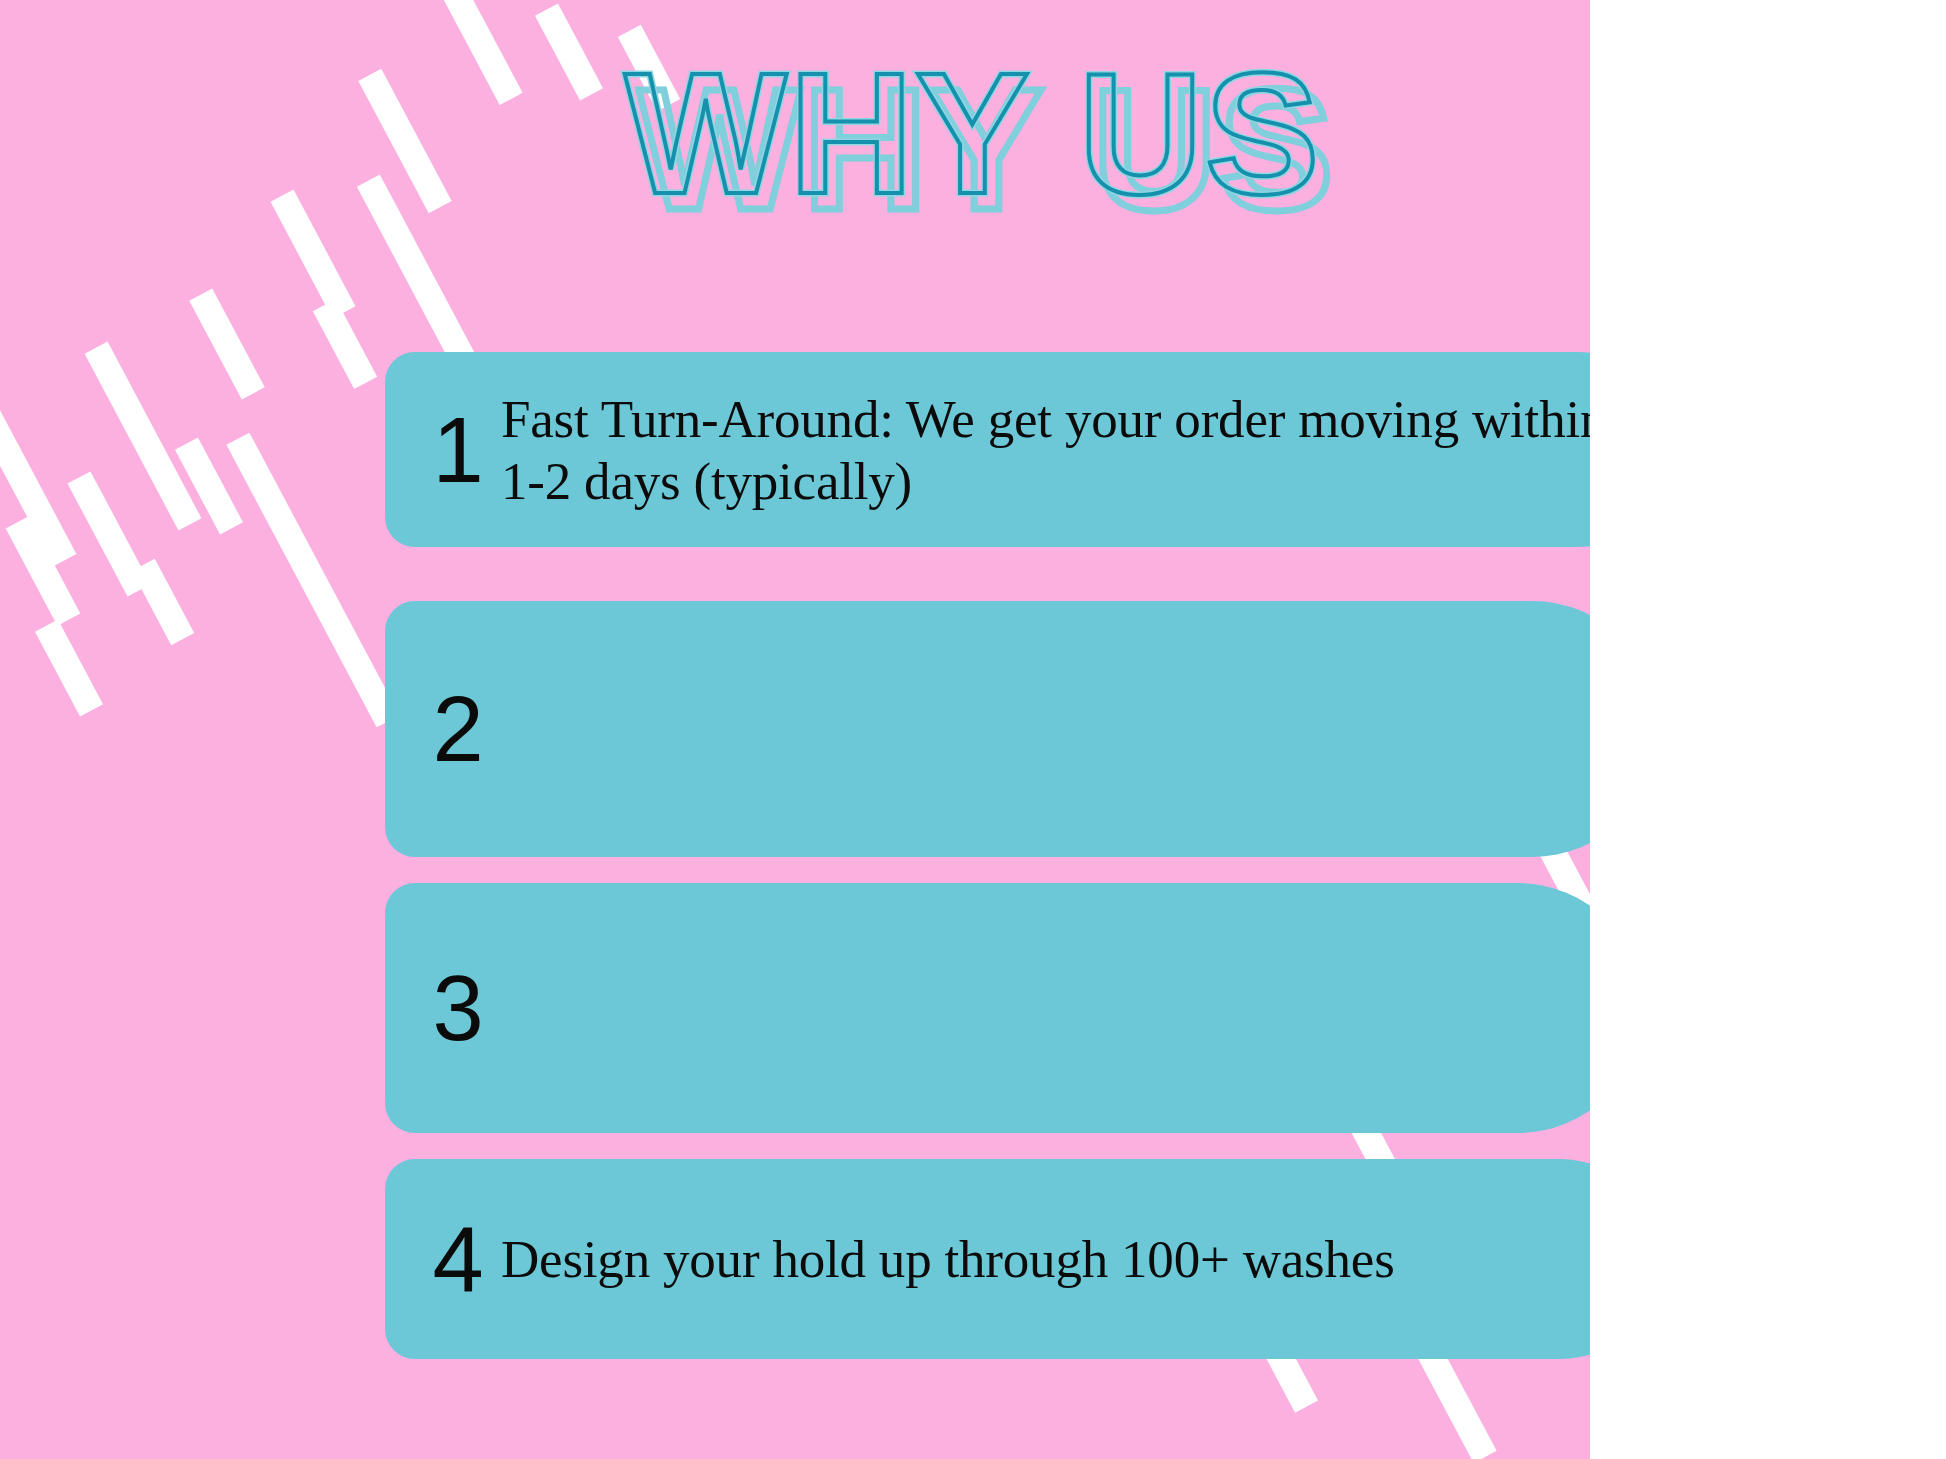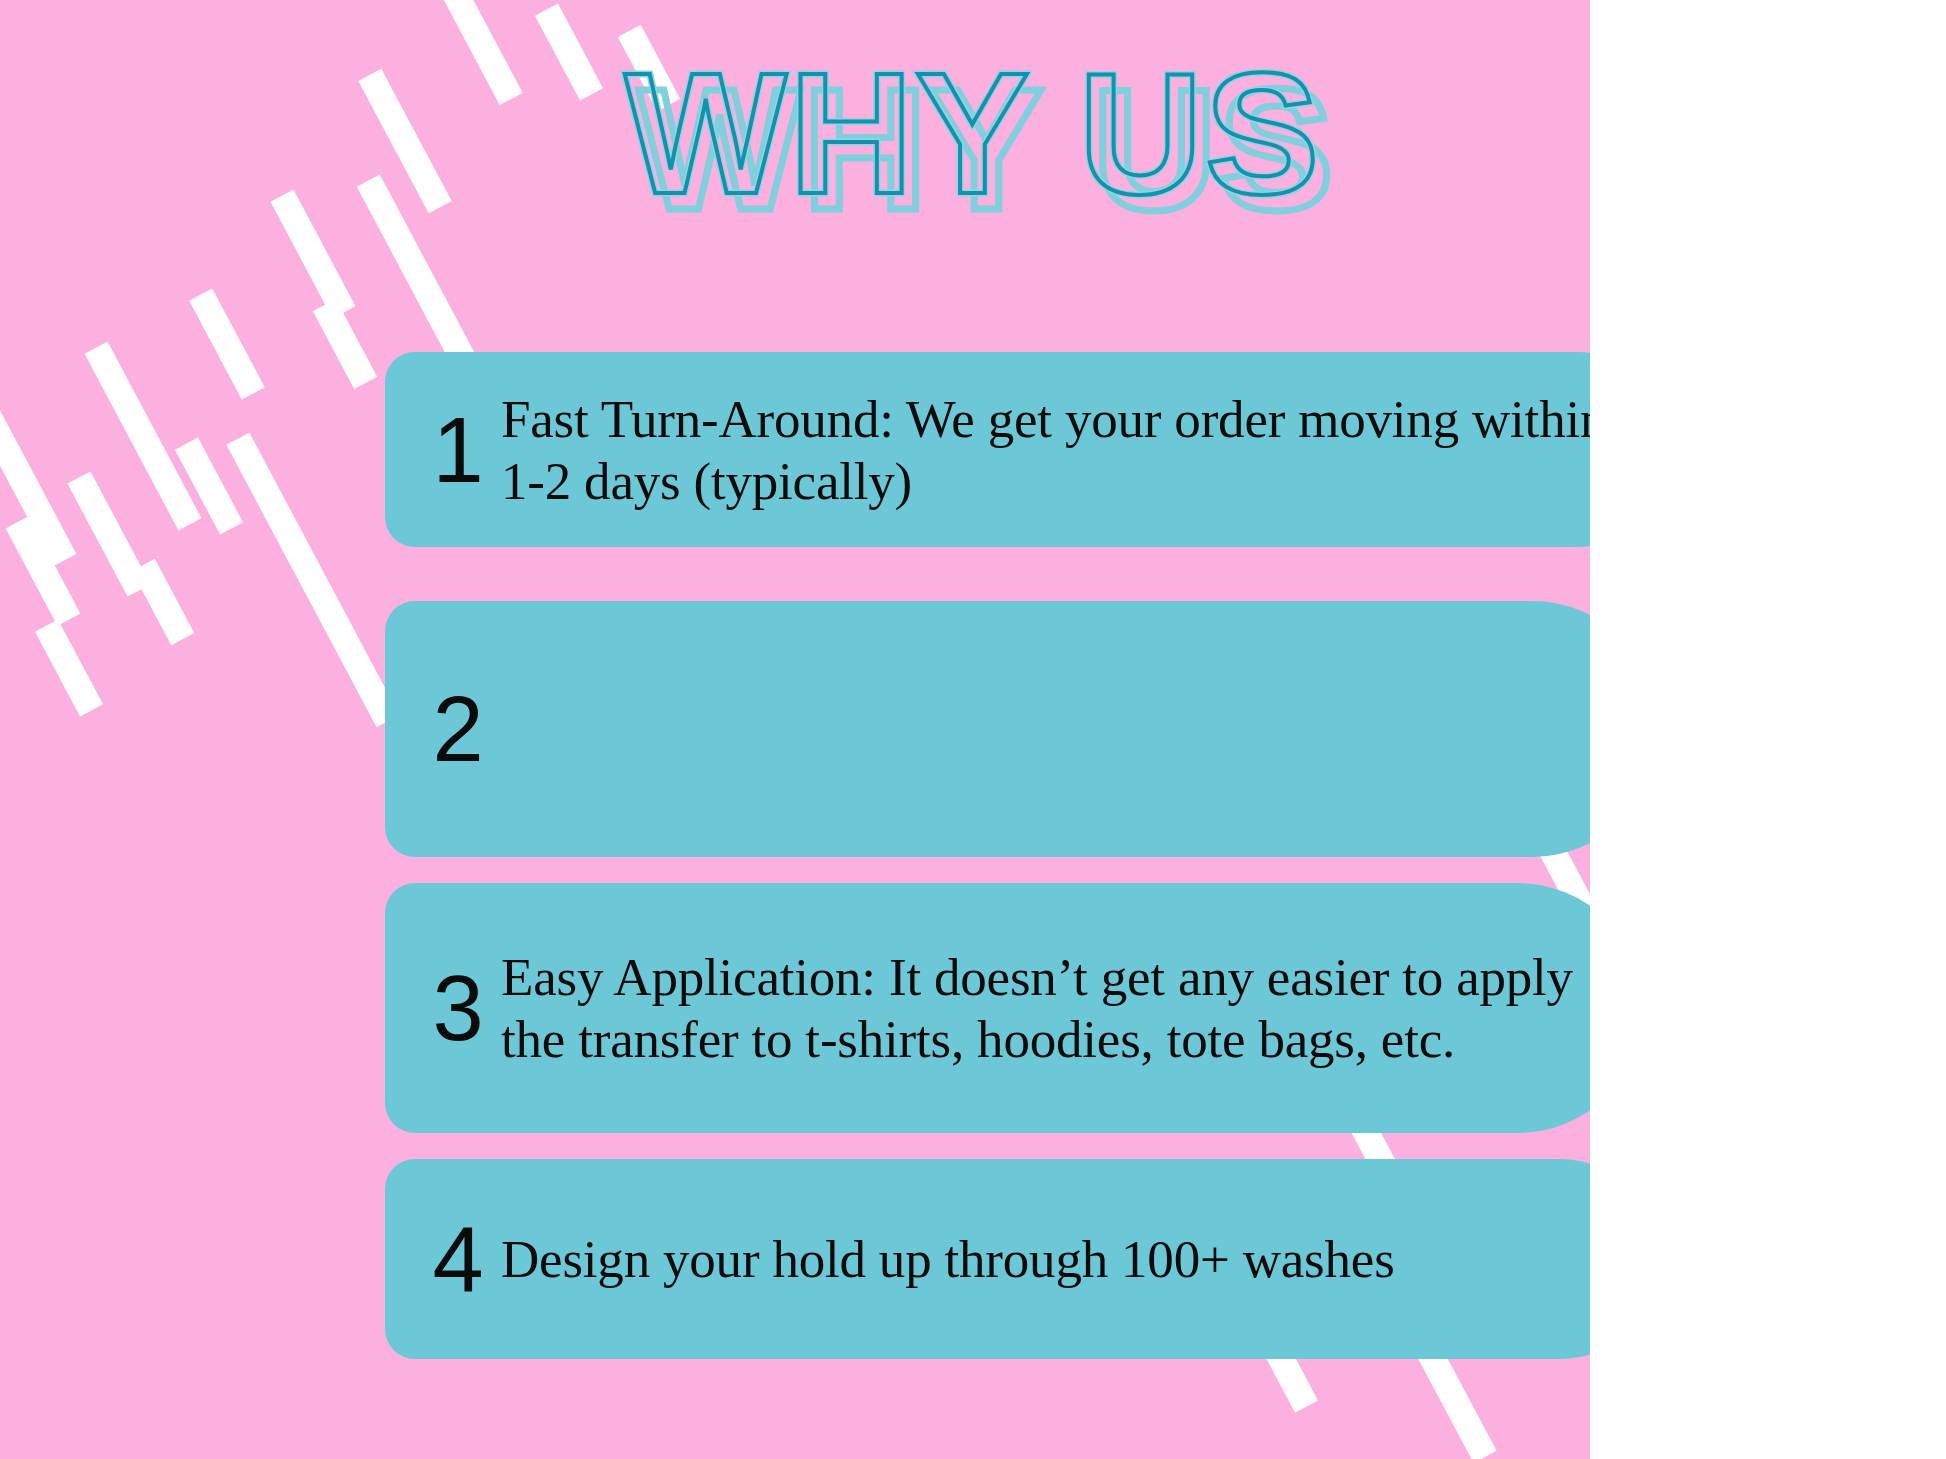--- a/index.html
+++ b/index.html
@@ -165,21 +165,20 @@
       <div class="pill-num">1</div>
       <div class="pill-text">Fast Turn-Around: We get your order moving within 1-2 days (typically)</div>
     </div>
 
     <div class="pill" id="pill-2">
       <div class="pill-num">2</div>
     </div>
 
     <div class="pill" id="pill-3">
       <div class="pill-num">3</div>
-      <div class="pill-text">Easy Application: It doesn’t get any easier to apply the transfer to t-shirts, hoodies, tote bags, etc.</div>
     </div>
 
     <div class="pill" id="pill-4">
       <div class="pill-num">4</div>
       <div class="pill-text">Design your hold up through 100+ washes</div>
     </div>
 
   </div>
 </div>
 

